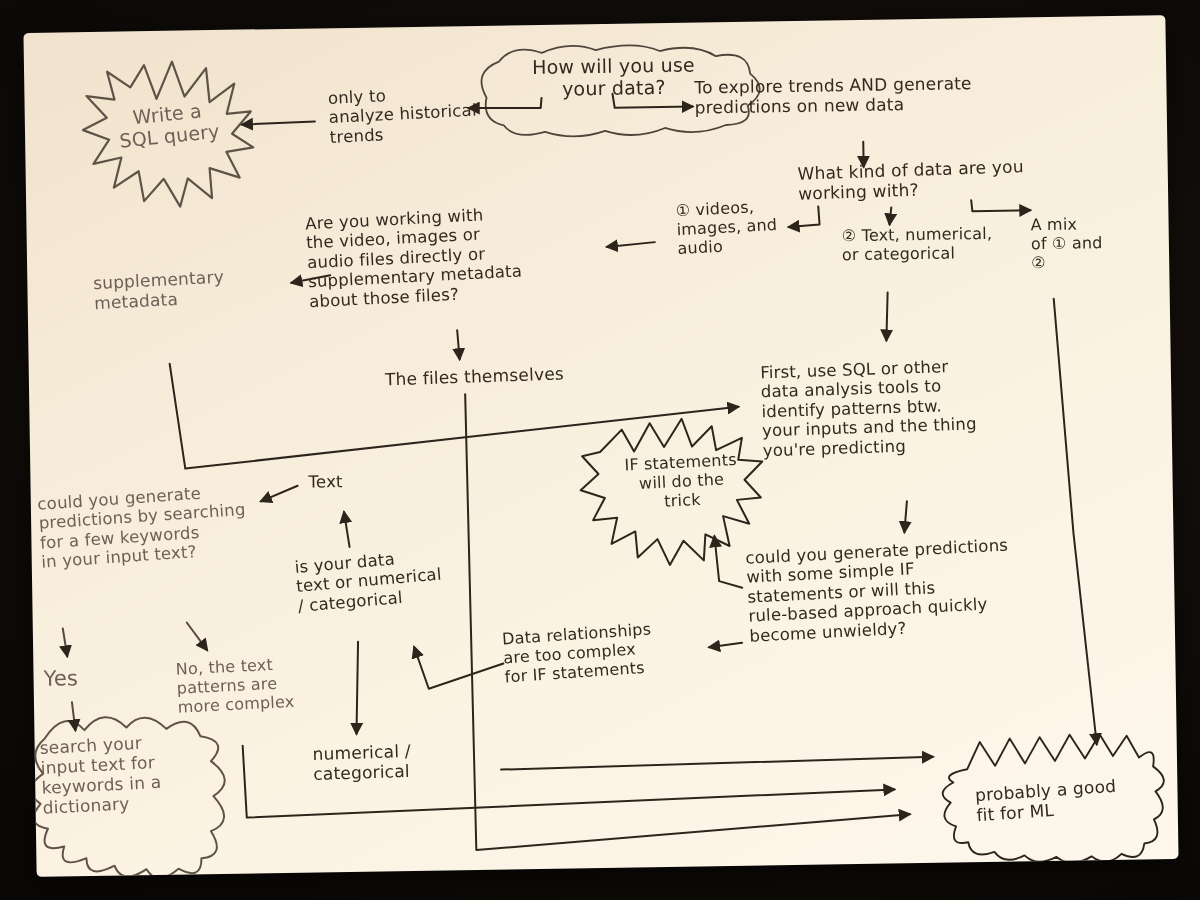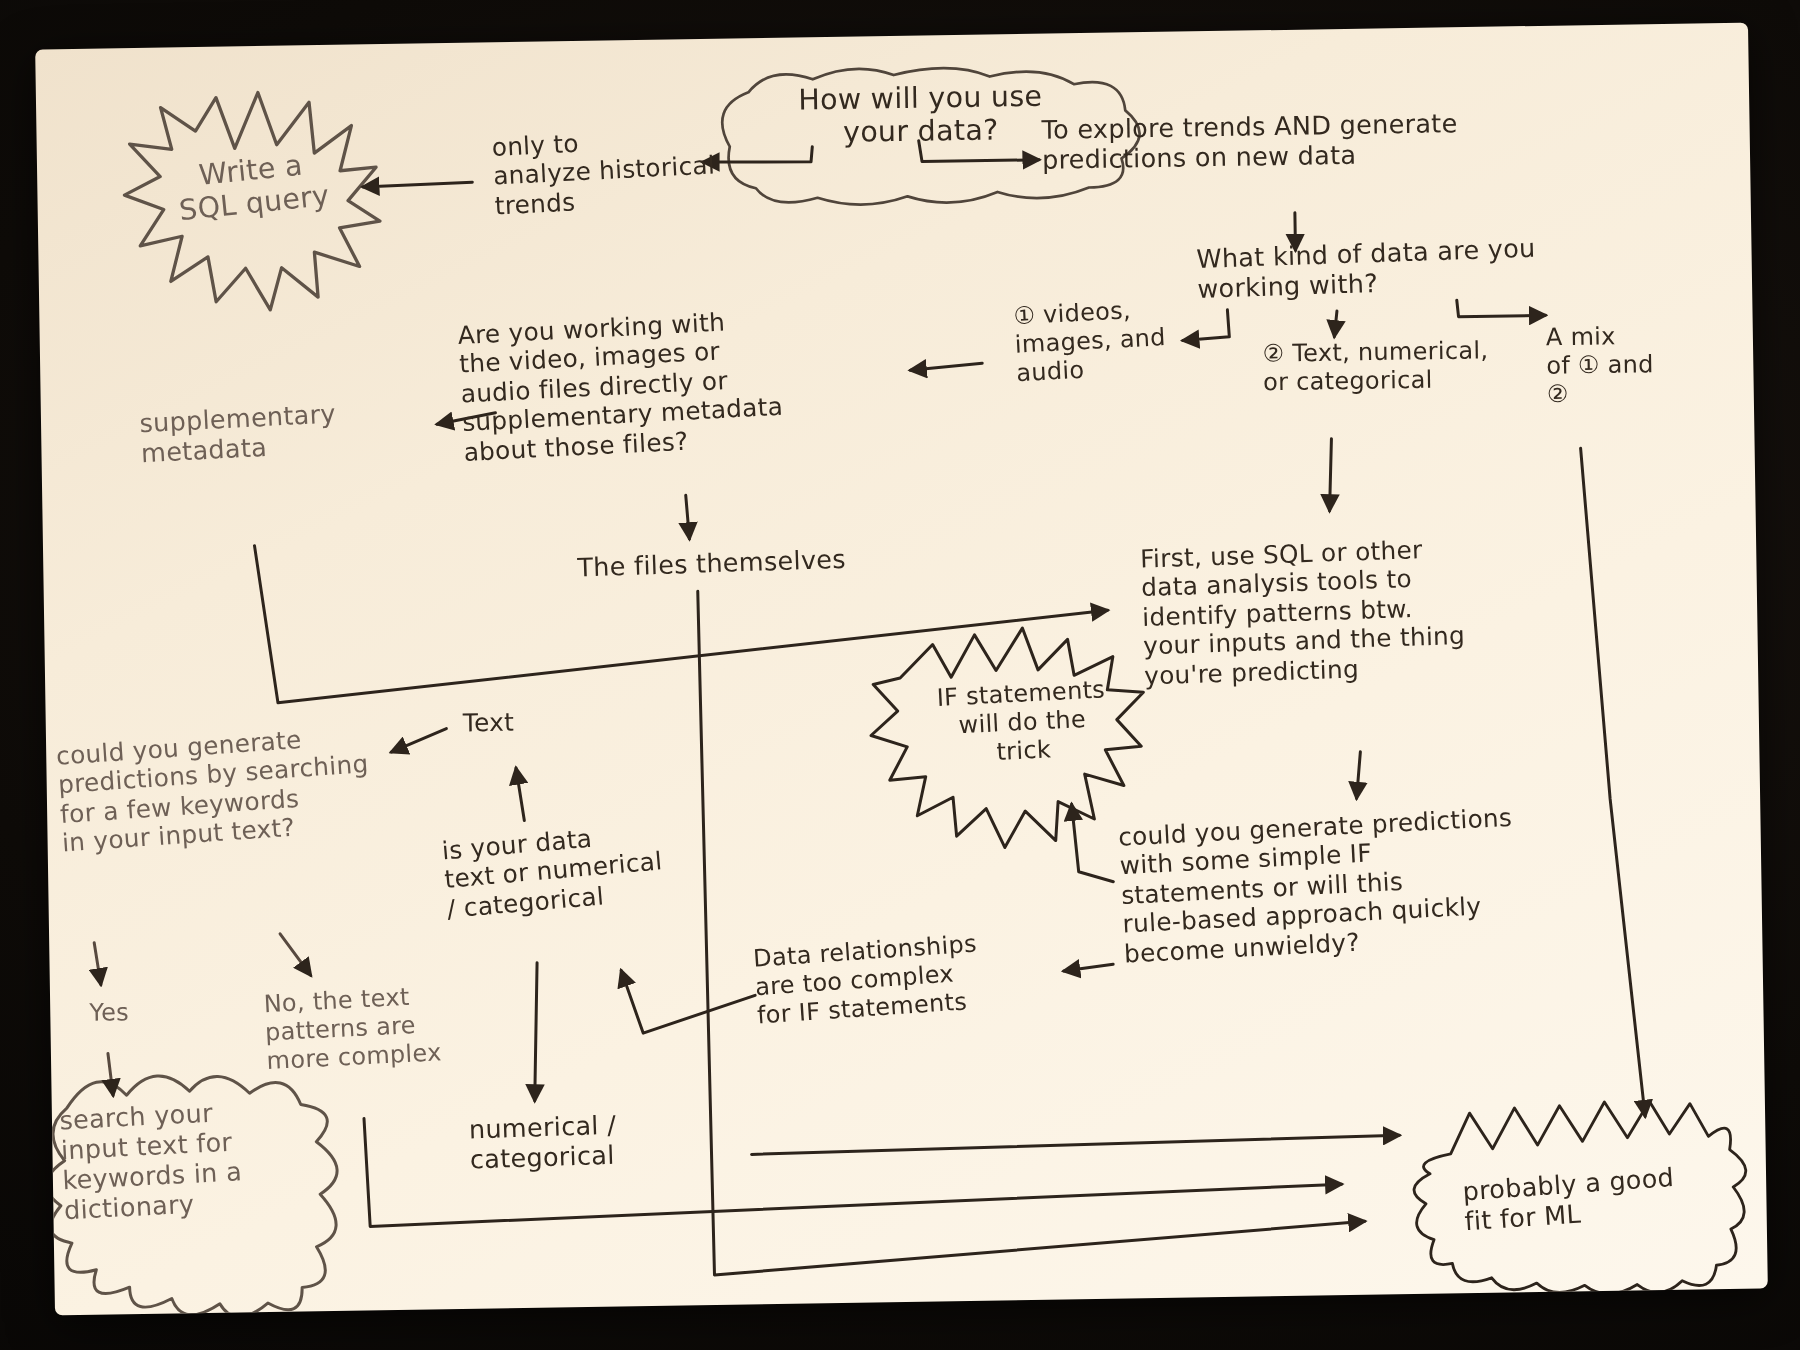--- a/index.html
+++ b/index.html
@@ -132,21 +132,21 @@
 predictions by searching
 for a few keywords
 in your input text?</div>
 
       <div class="node" style="left:308px;top:468px;width:70px;font-size:16.5px;">Text</div>
 
       <div class="node" style="left:294px;top:546px;width:205px;font-size:16.5px;transform:rotate(-4deg);">is your data
 text or numerical
 / categorical</div>
 
-      <div class="node pencil" style="left:56px;top:658px;width:60px;font-size:16px;">Yes</div>
+      <div class="node pencil" style="left:40px;top:658px;width:60px;font-size:21px;">Yes</div>
 
       <div class="node pencil" style="left:173px;top:651px;width:175px;font-size:16px;transform:rotate(-2deg);">No, the text
 patterns are
 more complex</div>
 
       <div class="node pencil" style="left:36px;top:726px;width:175px;font-size:17px;transform:rotate(-2deg);">search your
 input text for
 keywords in a
 dictionary</div>
 

